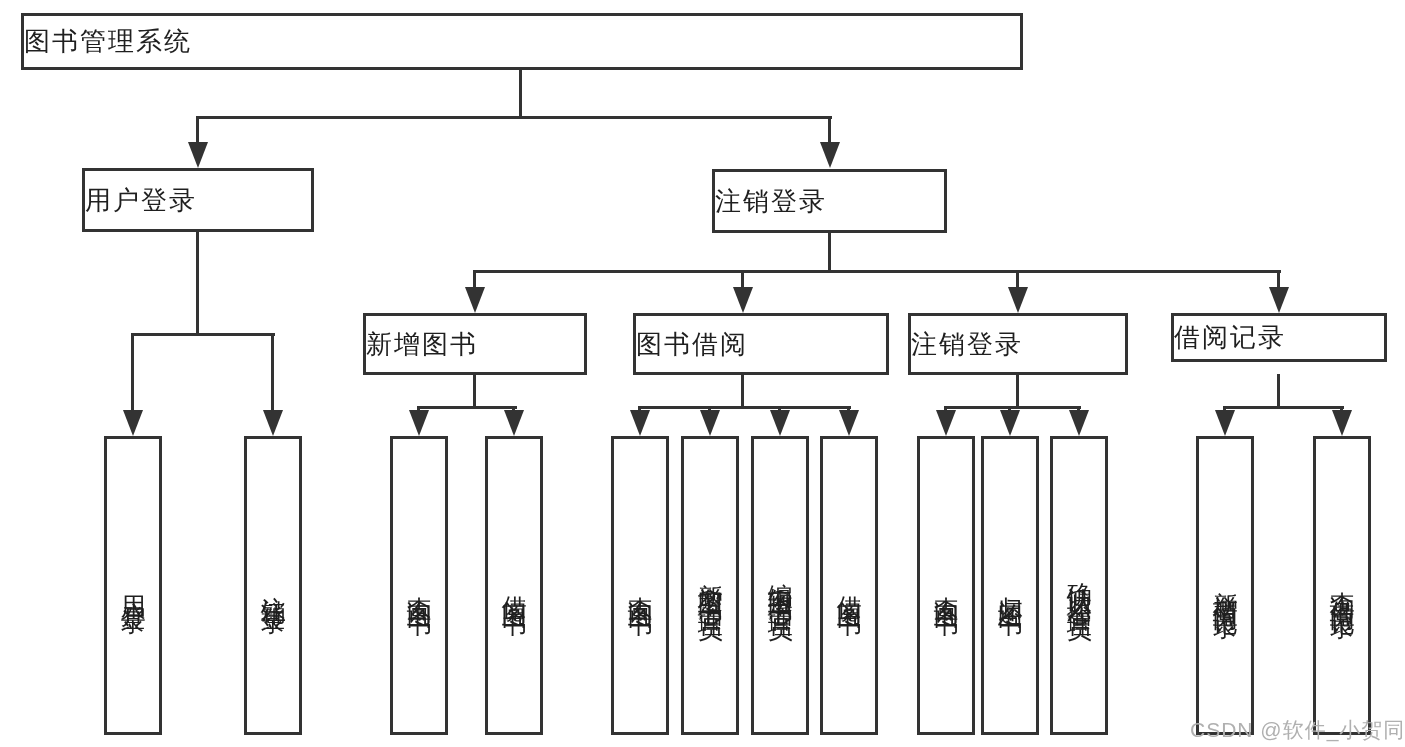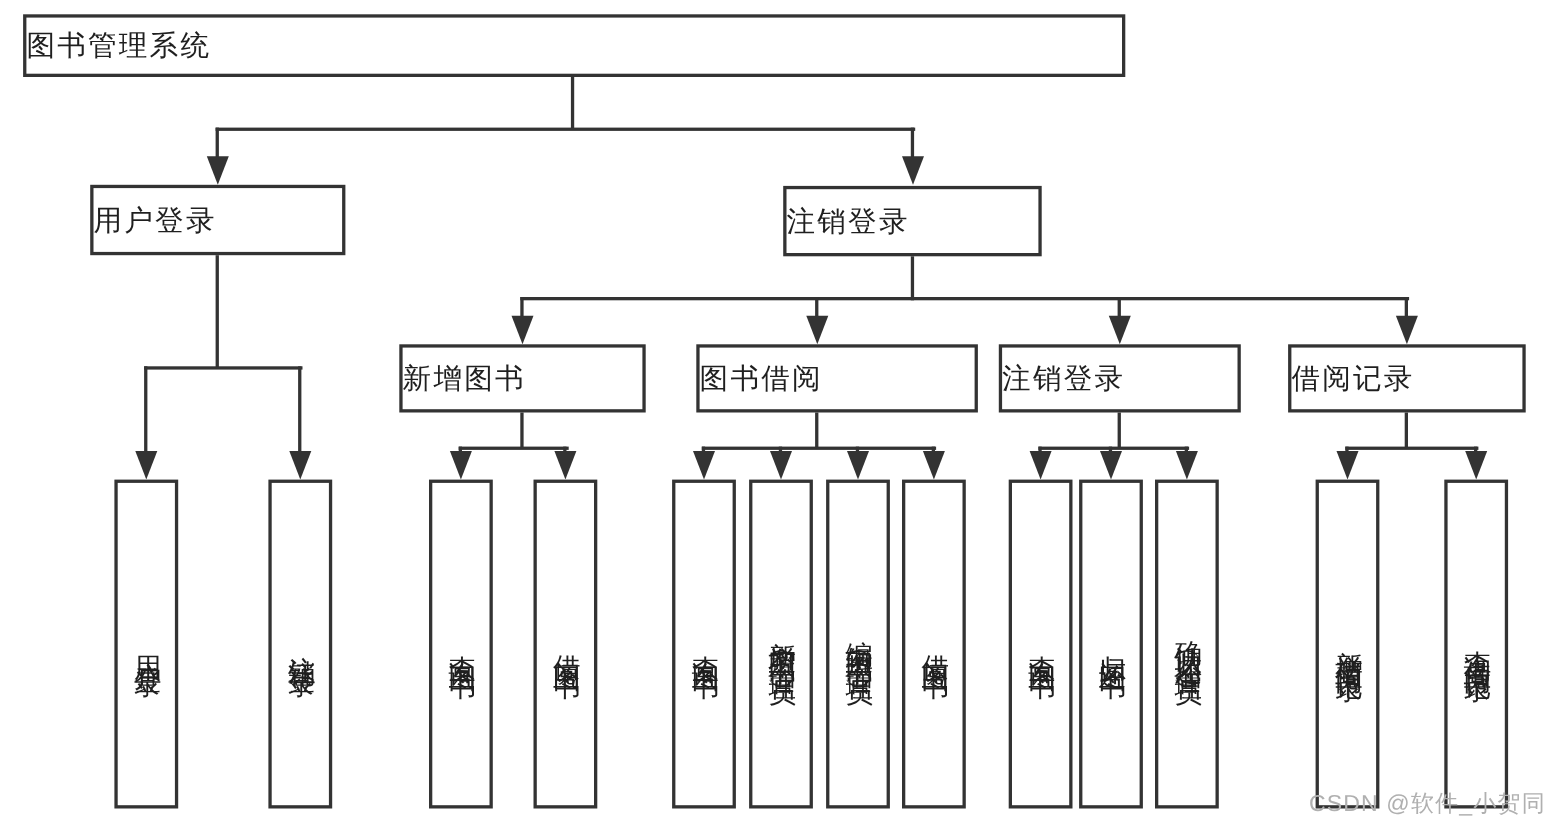--- a/index.html
+++ b/index.html
@@ -121,21 +121,21 @@
 
   <div class="node" style="left:363px;top:313px;width:224px;height:62px">
     <span>新增图书</span>
   </div>
   <div class="node" style="left:633px;top:313px;width:256px;height:62px">
     <span>图书借阅</span>
   </div>
   <div class="node" style="left:908px;top:313px;width:220px;height:62px">
     <span>注销登录</span>
   </div>
-  <div class="node" style="left:1171px;top:313px;width:216px;height:62px">
+  <div class="node" style="left:1171px;top:313px;width:216px;height:49px">
     <span>借阅记录</span>
   </div>
 
   <div class="leaf" style="left:104px">
     <span class="vtext">用户登录</span>
   </div>
   <div class="leaf" style="left:244px">
     <span class="vtext">注销登录</span>
   </div>
 

